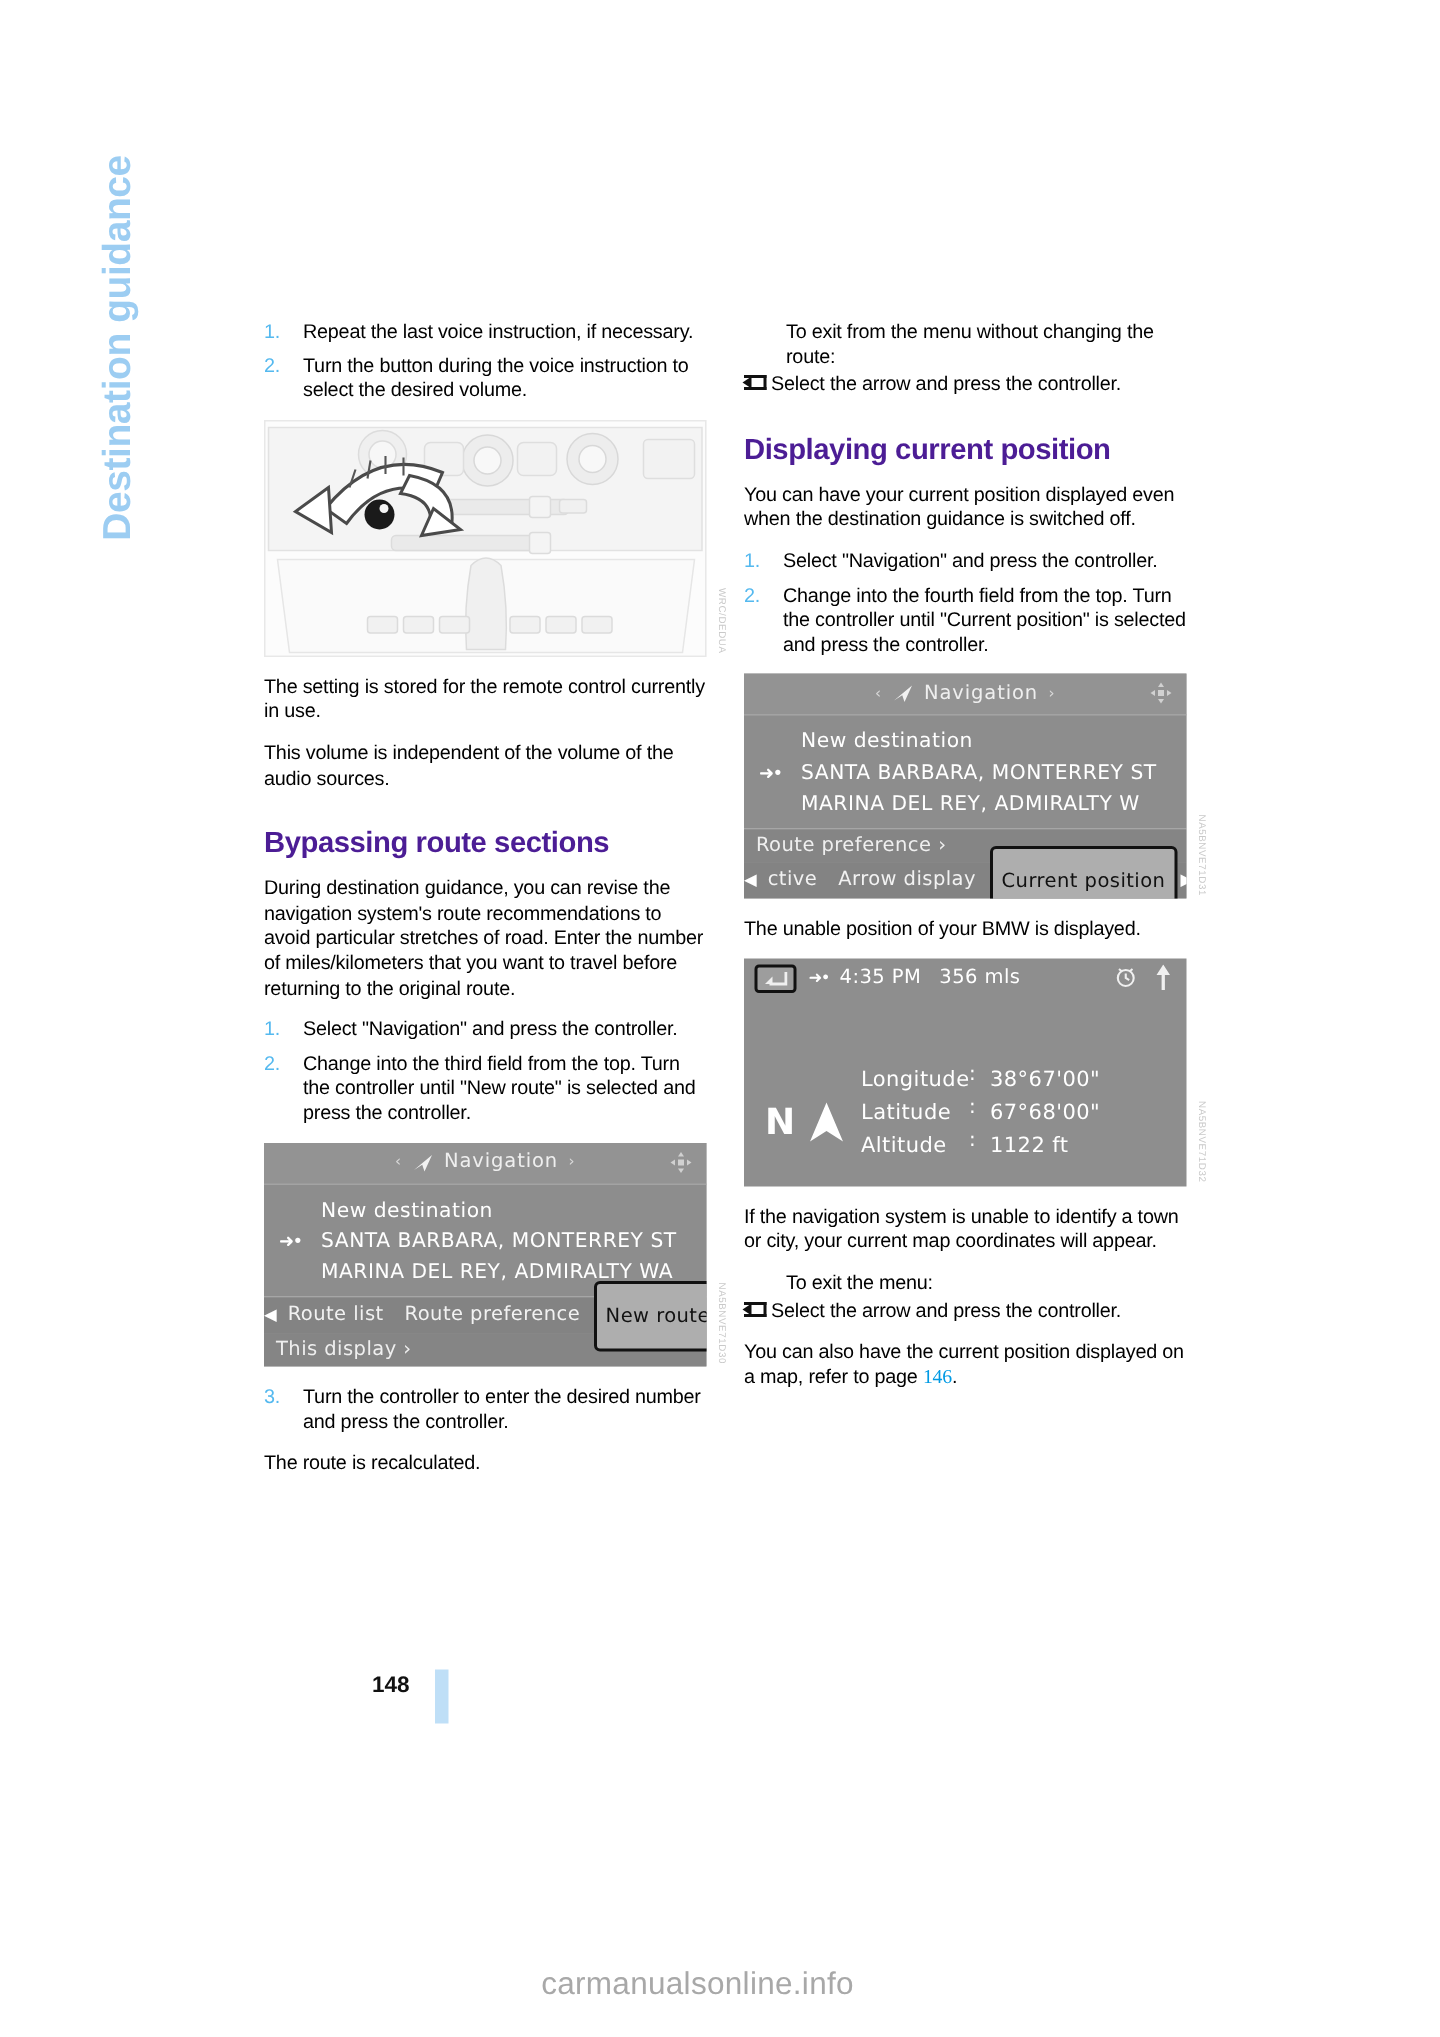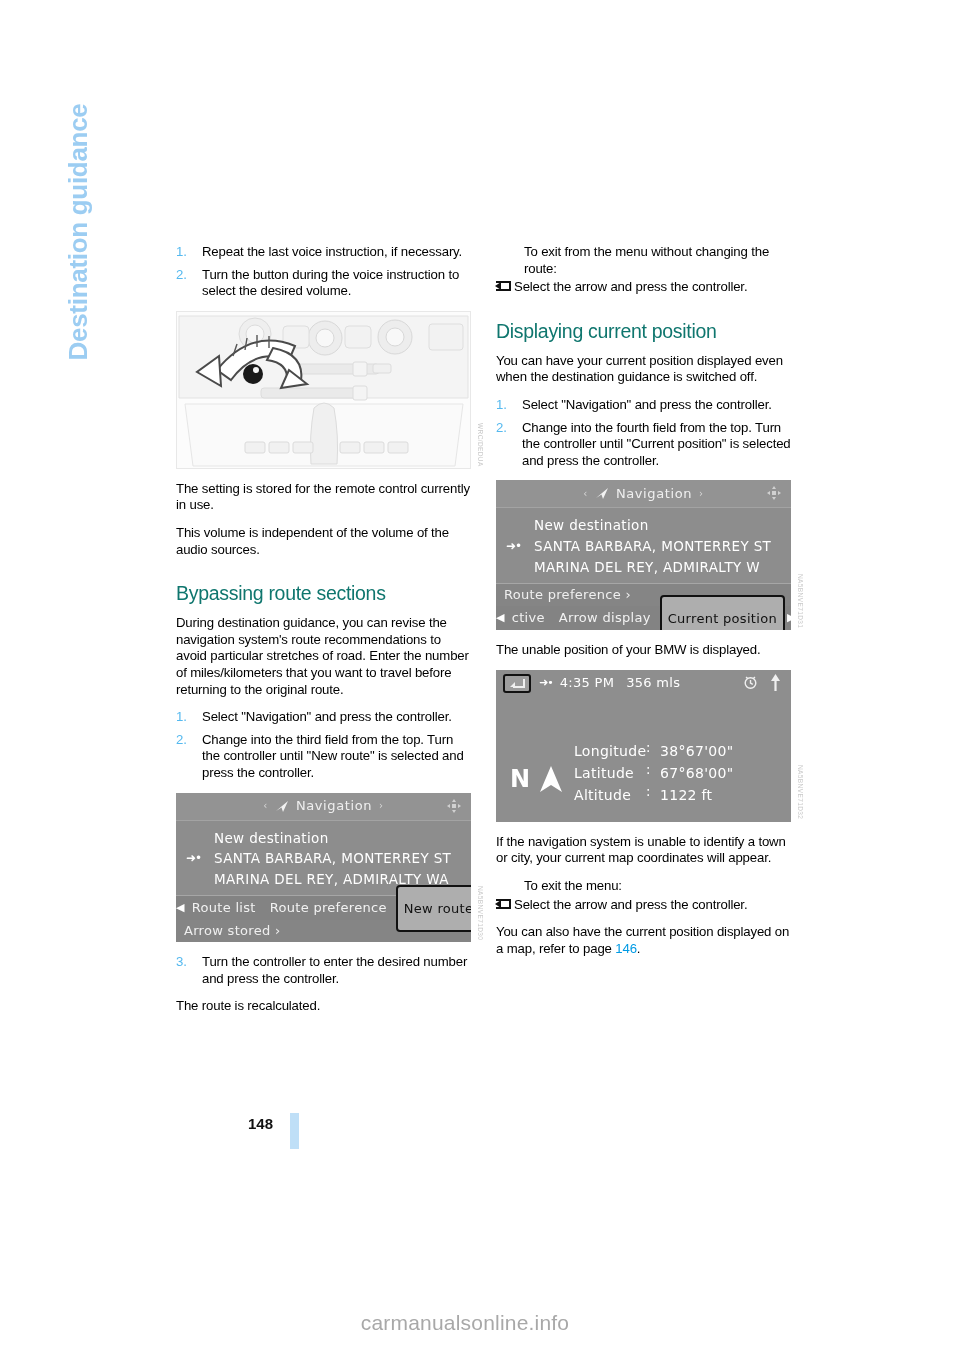--- a/index.html
+++ b/index.html
@@ -33,41 +33,41 @@
     font-size: 26px;
     font-weight: bold;
     letter-spacing: -0.3px;
     color: #9ccdf2;
     white-space: nowrap;
   }
 
   
   .col {
     position: absolute;
-    top: 244px;
+    top: 213px;
     width: 295px;
     font-size: 13.2px;
     line-height: 16.6px;
   }
   .col-left  { left: 176px; }
   .col-right { left: 496px; }
 
   
   p.body {
     margin: 0 0 11px 0;
     font-size: 13.2px;
     line-height: 16.6px;
     letter-spacing: -0.15px;
   }
   p.body.tight { margin-bottom: 2px; margin-left: 28px; }
 
   h2.section {
-    color: #0f766e;
+    color: #4c1d95;
     font-size: 19.5px;
-    font-weight: normal;
+    font-weight: bold;
     letter-spacing: -0.3px;
     margin: 24px 0 11px 0;
     line-height: 22px;
   }
 
   ol.steps {
     margin: 0 0 11px 0;
     padding: 0;
     list-style: none;
     counter-reset: step;
@@ -84,21 +84,21 @@
     counter-increment: step;
     content: counter(step) ".";
     position: absolute;
     left: 0;
     top: 0;
     color: #55b9ef;
     font-weight: normal;
   }
   ol.steps.start2 { counter-reset: step 0; }
 
-  .xref { color: #009ae4; }
+  .xref { color: #009ae4; font-family: Liberation Serif, serif; }
 
   
   .arrow-line {
     margin: 0 0 11px 0;
     font-size: 13.2px;
     line-height: 16.6px;
     letter-spacing: -0.15px;
     display: block;
   }
   .back-arrow {
@@ -470,21 +470,21 @@
             <span>MARINA DEL REY, ADMIRALTY WA</span>
           </div>
         </div>
         <div class="ns-sep"></div>
         <div class="ns-bar">
           <span class="tri-l">◀</span>
           <span class="bar-item">Route list</span>
           <span class="bar-item">Route preference</span>
           <span class="bar-item sel">New route</span>
         </div>
-        <div class="ns-sub">Arrow stored ›</div>
+        <div class="ns-sub">This display ›</div>
       </div>
       <div class="fig-code">NA5BNVE71D30</div>
     </div>
 
     <ol class="steps start2" style="counter-reset: step 2;">
       <li>Turn the controller to enter the desired number and press the controller.</li>
     </ol>
 
     <p class="body">The route is recalculated.</p>
   </div>

